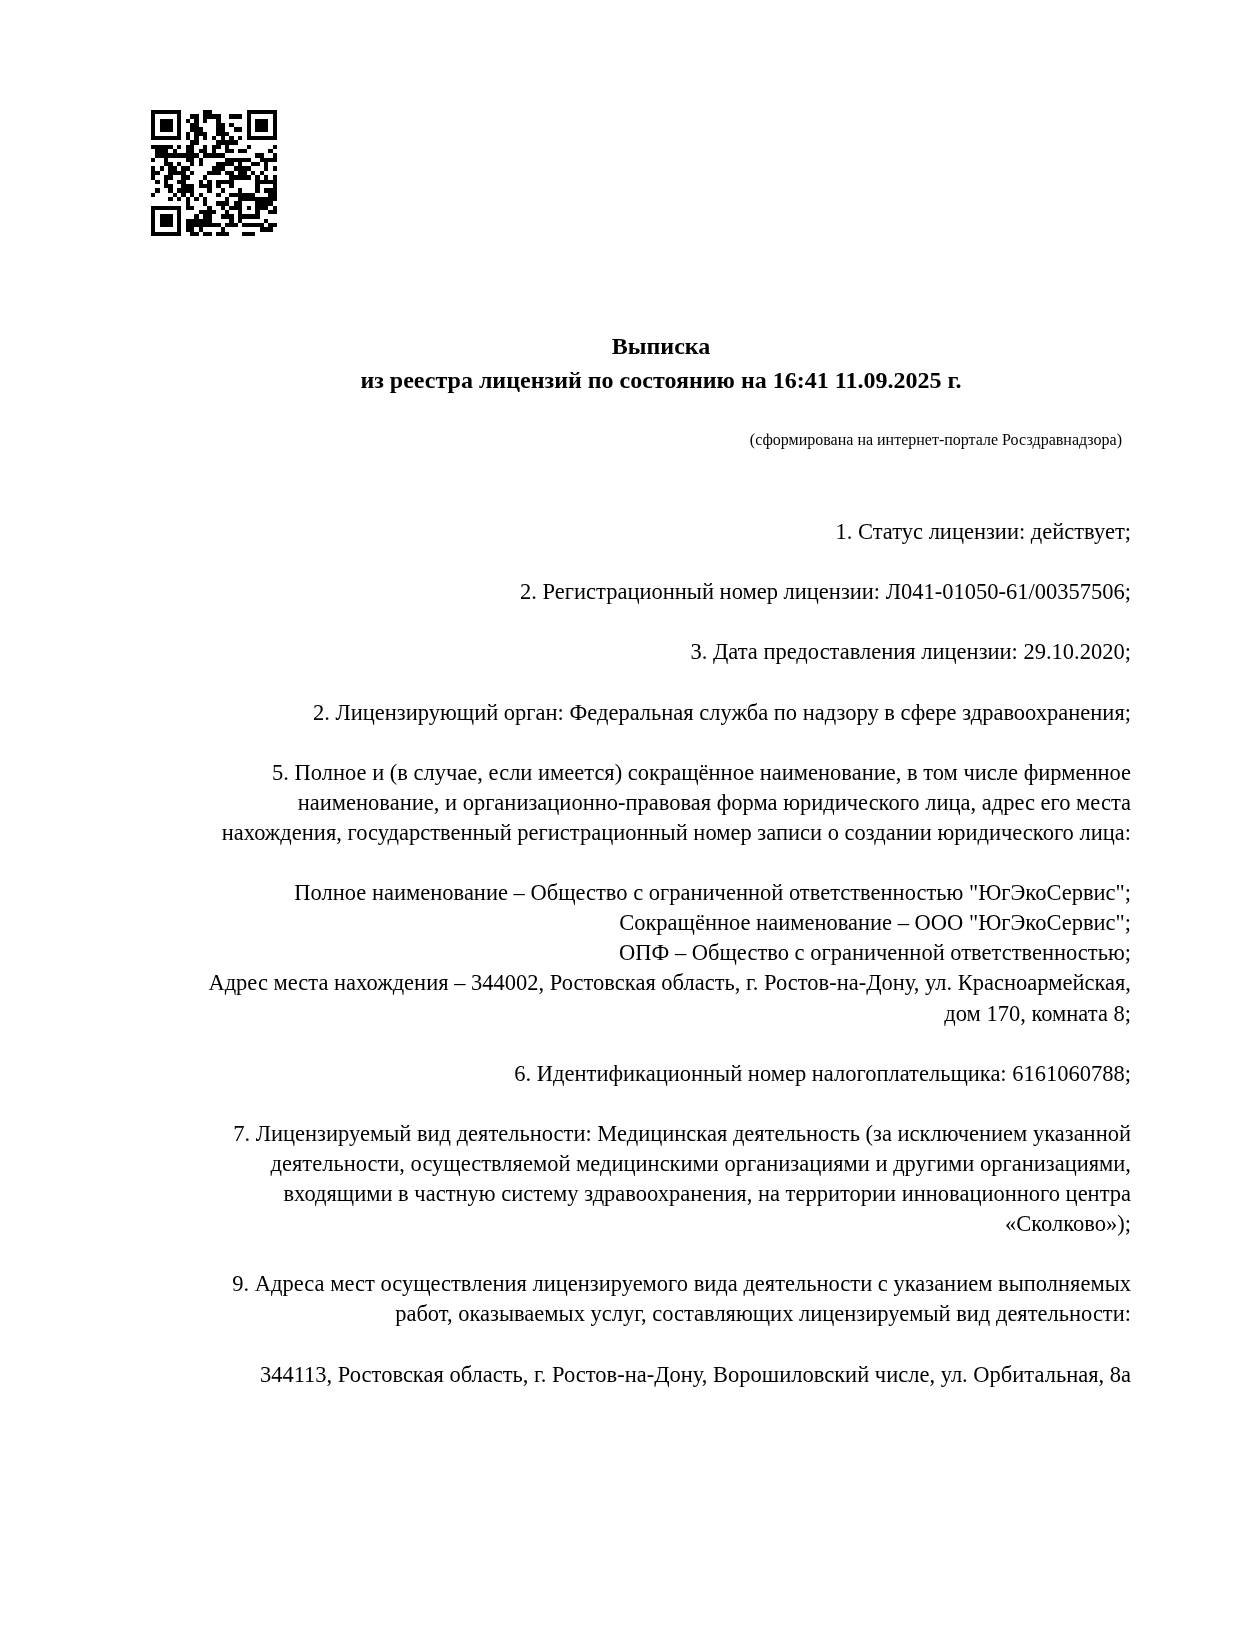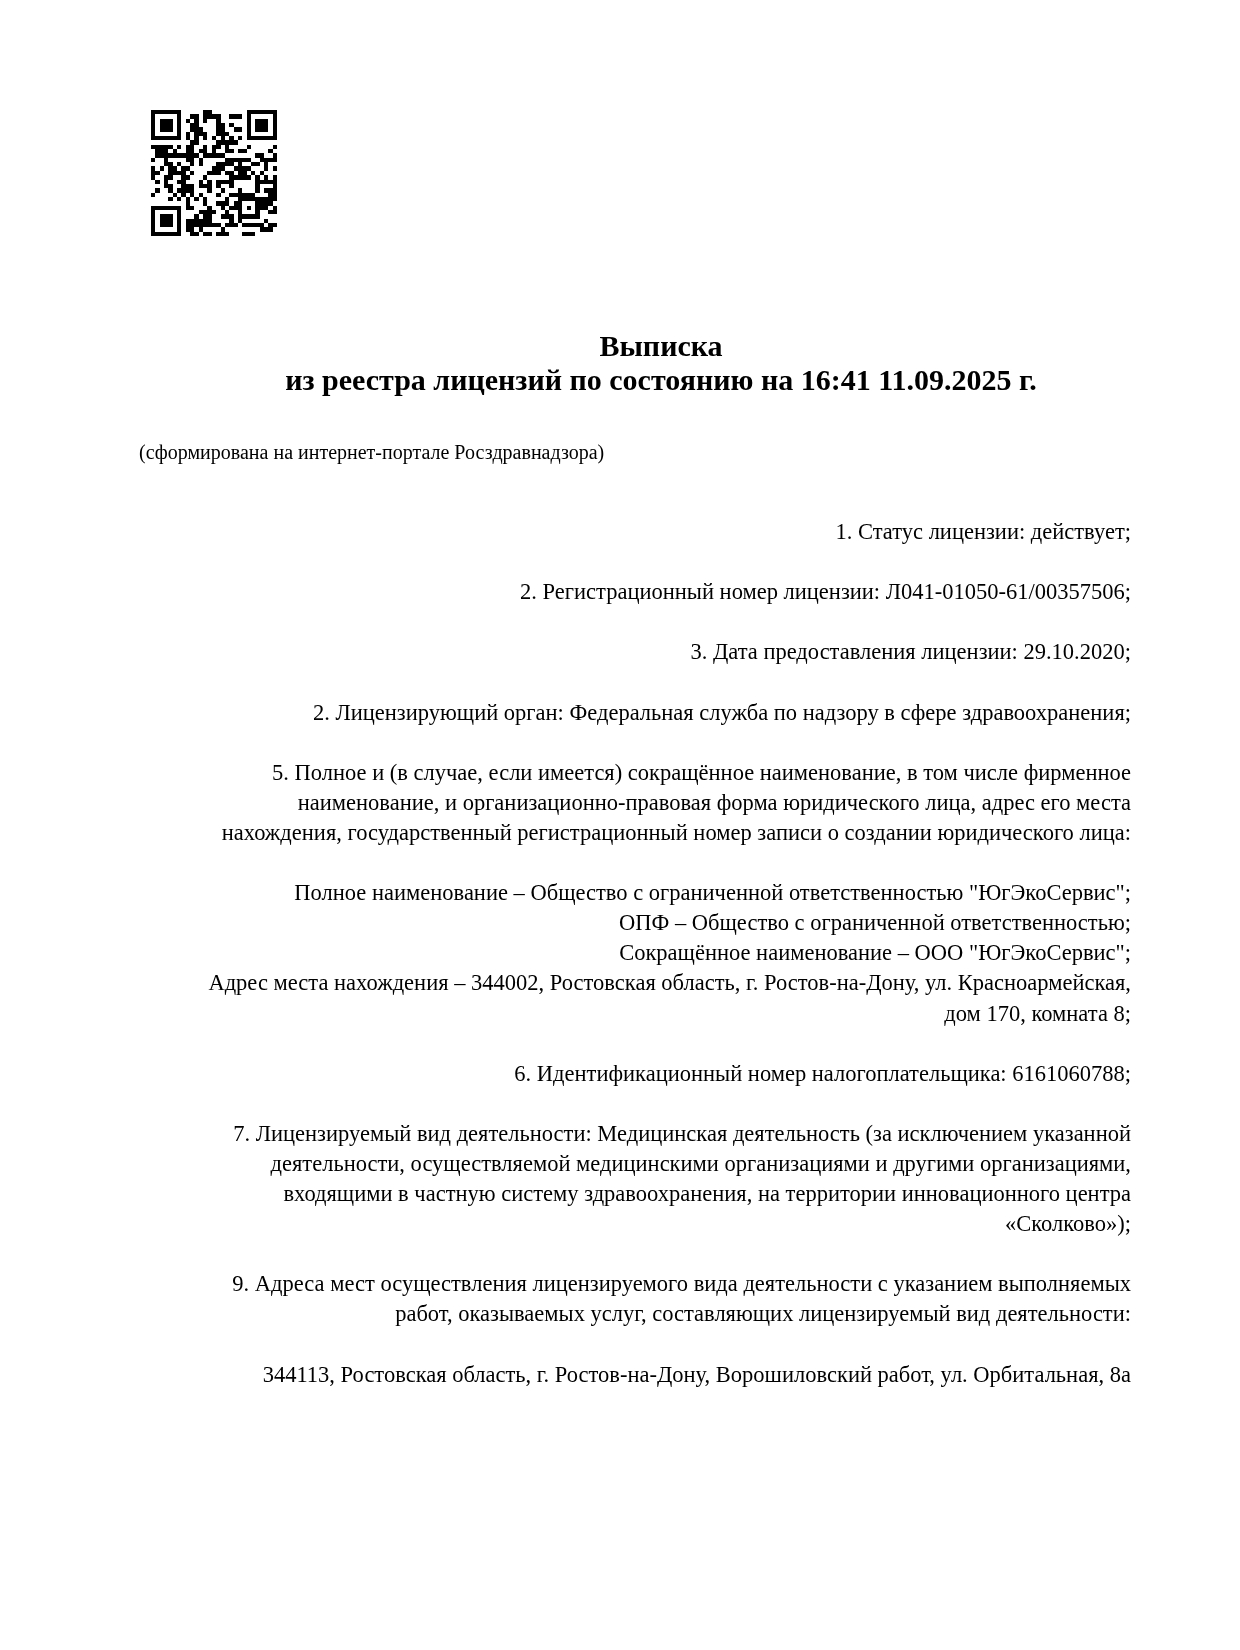--- a/index.html
+++ b/index.html
@@ -18,30 +18,31 @@
     top:110px;
     width:126px;
     height:126px;
   }
   .title-block{
     position:absolute;
     left:139px;
     top:329px;
     width:1044px;
     text-align:center;
-    font-size:30px;
+    font-size:24px;
     line-height:34px;
     font-weight:bold;
   }
   .subtitle{
     position:absolute;
-    top:441px;
+    top:429px;
     left:139px;
     width:983px;
-    font-size:20px;
+    text-align:right;
+    font-size:16px;
     line-height:22px;
   }
   .doc-body{
     position:absolute;
     left:139px;
     top:517px;
     width:992px;
     font-size:22.5px;
     line-height:30.1px;
   }
@@ -501,36 +502,36 @@
       <div class="para">
         <div class="line">2. Лицензирующий орган: Федеральная служба по надзору в сфере здравоохранения;</div>
       </div>
       <div class="para">
         <div class="line">5. Полное и (в случае, если имеется) сокращённое наименование, в том числе фирменное</div>
         <div class="line">наименование, и организационно-правовая форма юридического лица, адрес его места</div>
         <div class="line">нахождения, государственный регистрационный номер записи о создании юридического лица:</div>
       </div>
       <div class="para">
         <div class="line">Полное наименование – Общество с ограниченной ответственностью "ЮгЭкоСервис";</div>
+        <div class="line">Сокращённое наименование – ООО "ЮгЭкоСервис";</div>
         <div class="line">ОПФ – Общество с ограниченной ответственностью;</div>
-        <div class="line">Сокращённое наименование – ООО "ЮгЭкоСервис";</div>
         <div class="line">Адрес места нахождения – 344002, Ростовская область, г. Ростов-на-Дону, ул. Красноармейская,</div>
         <div class="line">дом 170, комната 8;</div>
       </div>
       <div class="para">
         <div class="line">6. Идентификационный номер налогоплательщика: 6161060788;</div>
       </div>
       <div class="para">
         <div class="line">7. Лицензируемый вид деятельности: Медицинская деятельность (за исключением указанной</div>
         <div class="line">деятельности, осуществляемой медицинскими организациями и другими организациями,</div>
         <div class="line">входящими в частную систему здравоохранения, на территории инновационного центра</div>
         <div class="line">«Сколково»);</div>
       </div>
       <div class="para">
         <div class="line">9. Адреса мест осуществления лицензируемого вида деятельности с указанием выполняемых</div>
         <div class="line">работ, оказываемых услуг, составляющих лицензируемый вид деятельности:</div>
       </div>
       <div class="para">
-        <div class="line">344113, Ростовская область, г. Ростов-на-Дону, Ворошиловский работ, ул. Орбитальная, 8а</div>
+        <div class="line">344113, Ростовская область, г. Ростов-на-Дону, Ворошиловский числе, ул. Орбитальная, 8а</div>
       </div>
     </div>
 
 </div>
 
 </body></html>

